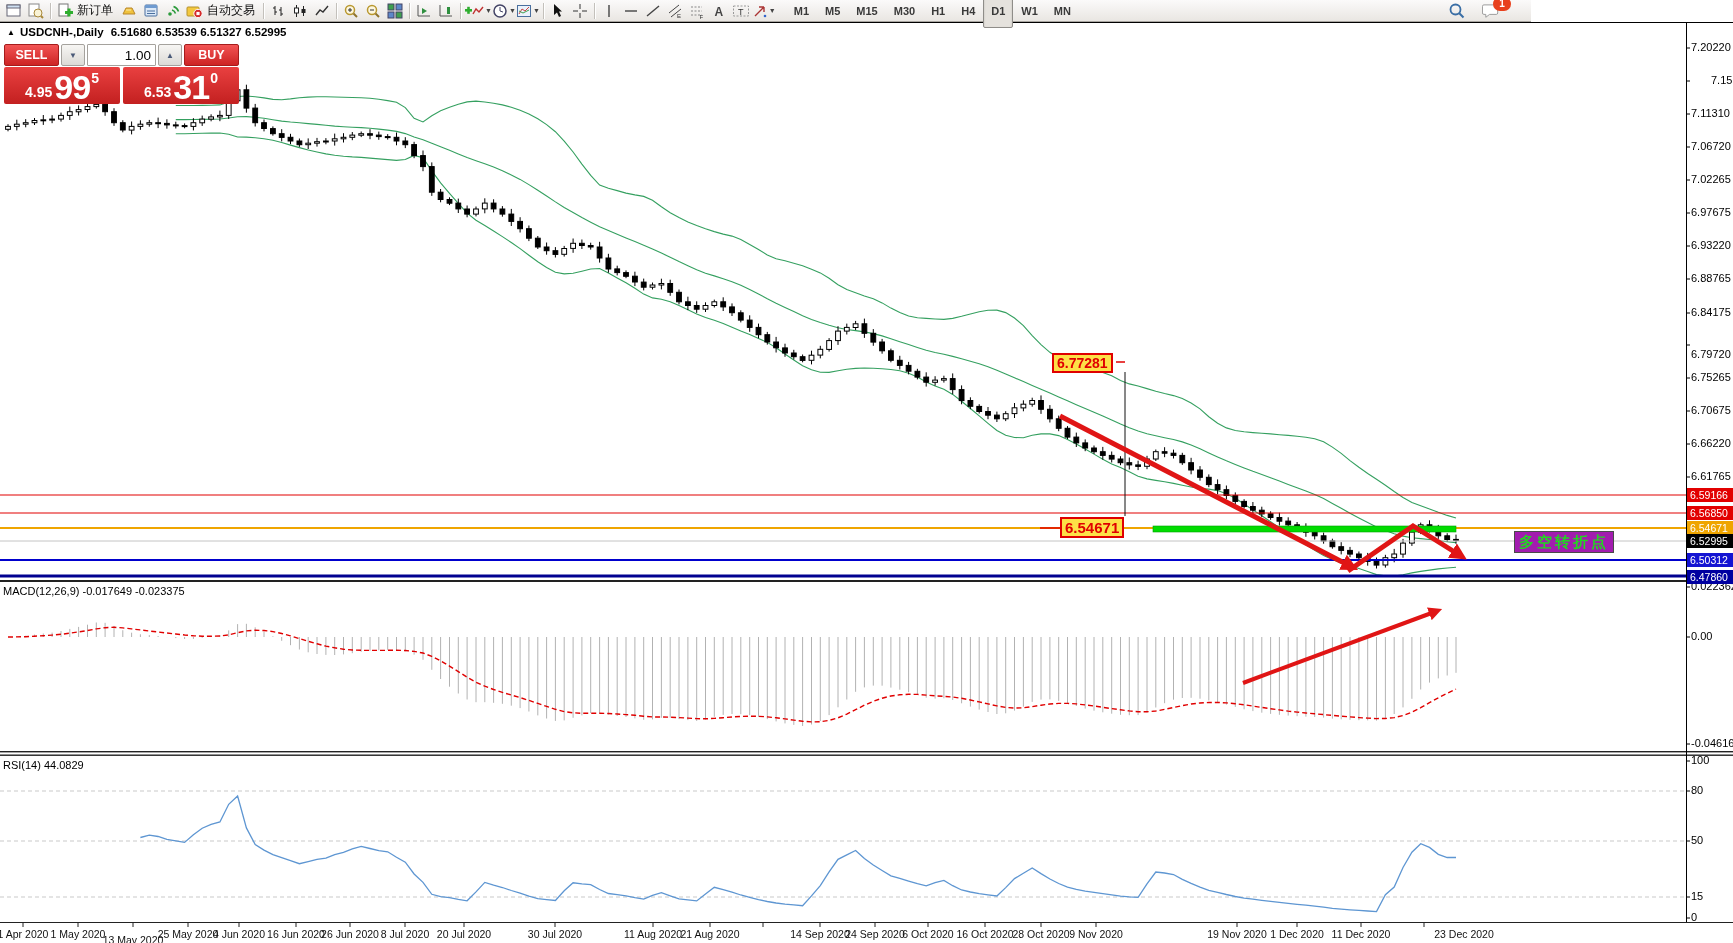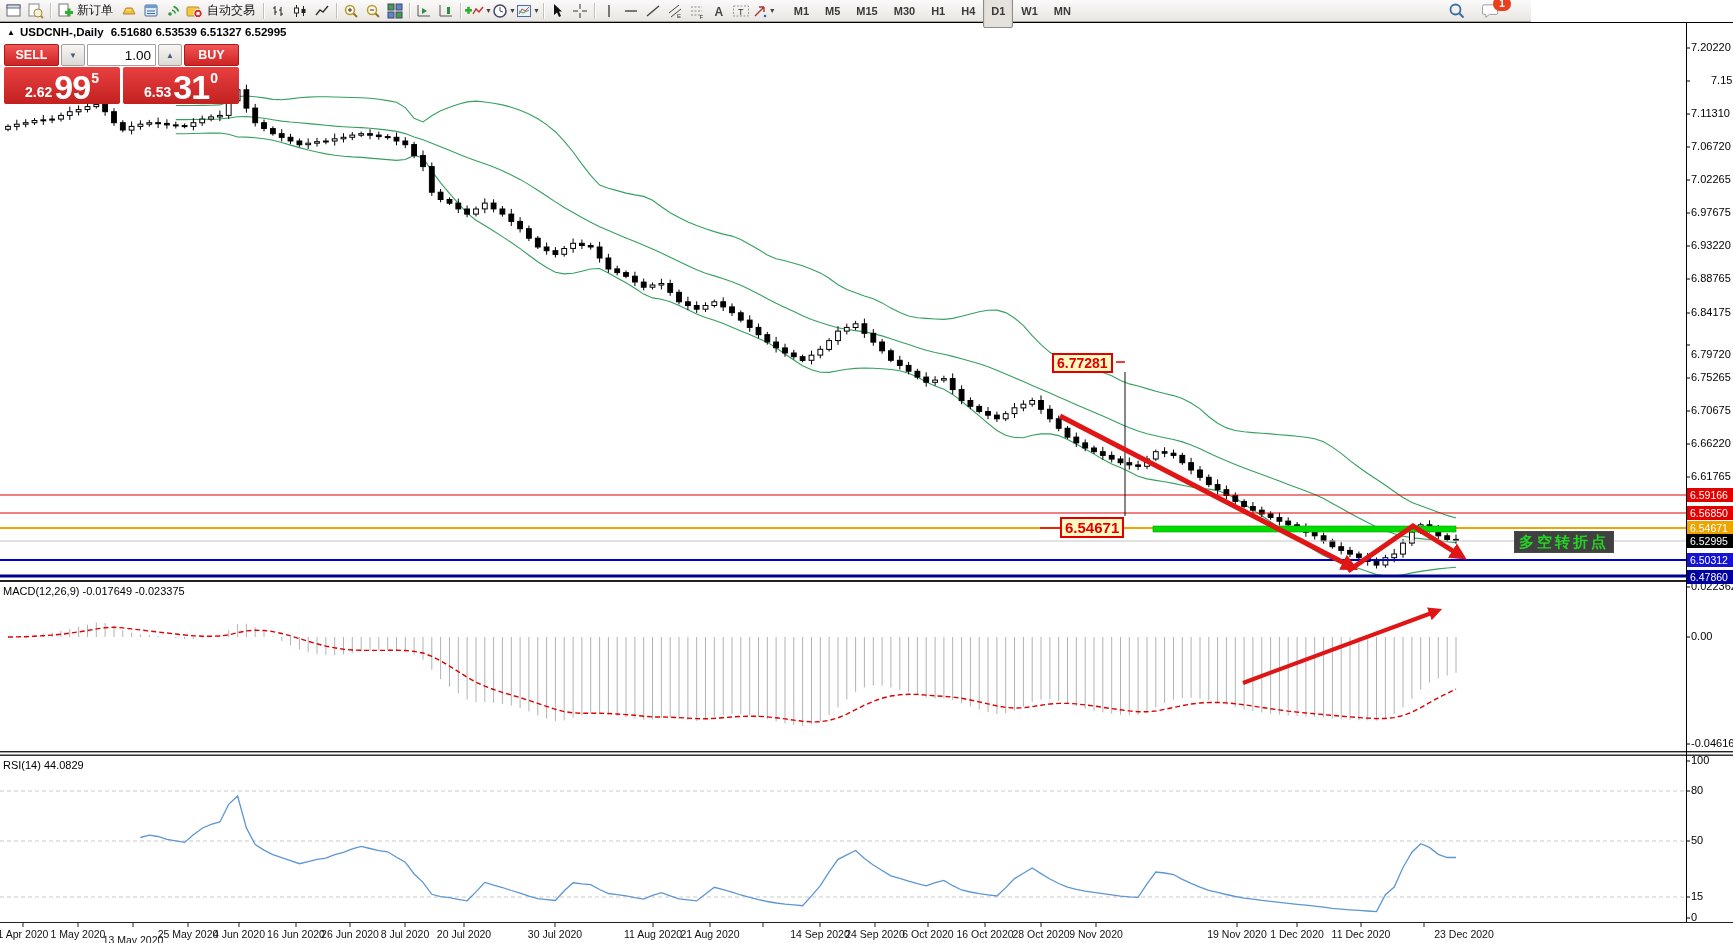--- a/index.html
+++ b/index.html
@@ -41,25 +41,25 @@
     display:flex;align-items:center;justify-content:center;font-size:8px;color:#4a5a78;box-sizing:border-box}
   .vol{flex:1;min-width:0;border:1px solid #a5a29d;border-radius:1px;text-align:right;font-size:13.5px;
     padding:0 4px;box-sizing:border-box;font-family:inherit}
   .row2{display:flex;gap:3px;margin-top:1px;height:37px}
   .pbox{flex:1;background:linear-gradient(#e94040,#c32020);border-radius:2px;color:#fff;display:flex;
     align-items:flex-end;justify-content:center;padding-bottom:2px}
   .pm{font-size:14px;font-weight:bold;line-height:19px;margin-right:2px}
   .pbig{font-size:34px;font-weight:bold;line-height:29px;letter-spacing:-1px}
   .psup{font-size:14px;font-weight:bold;align-self:flex-start;margin-top:3px;margin-left:1px}
   
-  .price-note{position:absolute;border:2px solid #e00000;color:#e00000;background:#fef9c3;font-weight:bold;
+  .price-note{position:absolute;border:2px solid #e00000;color:#e00000;background:#fde047;font-weight:bold;
     padding:0 3px;z-index:13;white-space:nowrap}
   #note-high{left:1052px;top:353px;font-size:14px;line-height:16px}
   #note-support{left:1060px;top:517px;font-size:15px;line-height:17px}
-  #note-cn{position:absolute;left:1514px;top:531px;border:1px solid #4a4a4a;background:#404040;color:#23d523;
+  #note-cn{position:absolute;left:1514px;top:531px;border:1px solid #4a4a4a;background:#a21caf;color:#23d523;
     font-size:15px;font-weight:bold;letter-spacing:3px;line-height:20px;padding:0 4px;z-index:13;white-space:nowrap}
 </style>
 </head>
 <body>
 
 <div class="toolbar">
   <div class="tb-btn">
       <svg width="16" height="16">
         <rect x="1" y="2" width="13" height="11" fill="#fff" stroke="#667"></rect>
         <rect x="1" y="2" width="13" height="3" fill="#cfe0f2" stroke="#667"></rect>
@@ -929,21 +929,21 @@
 <div id="trade">
   <div class="row1">
     <div class="btn-trade">SELL</div>
     <div class="step">▼</div>
     <input class="vol" value="1.00" style="">
     <div class="step">▲</div>
     <div class="btn-trade">BUY</div>
   </div>
   <div class="row2">
     <div class="pbox">
-      <span class="pm">2.62</span>
+      <span class="pm">4.95</span>
       <span class="pbig">99</span>
       <span class="psup">5</span>
     </div>
     <div class="pbox">
       <span class="pm">6.53</span>
       <span class="pbig">31</span>
       <span class="psup">0</span>
     </div>
   </div>
 </div>

